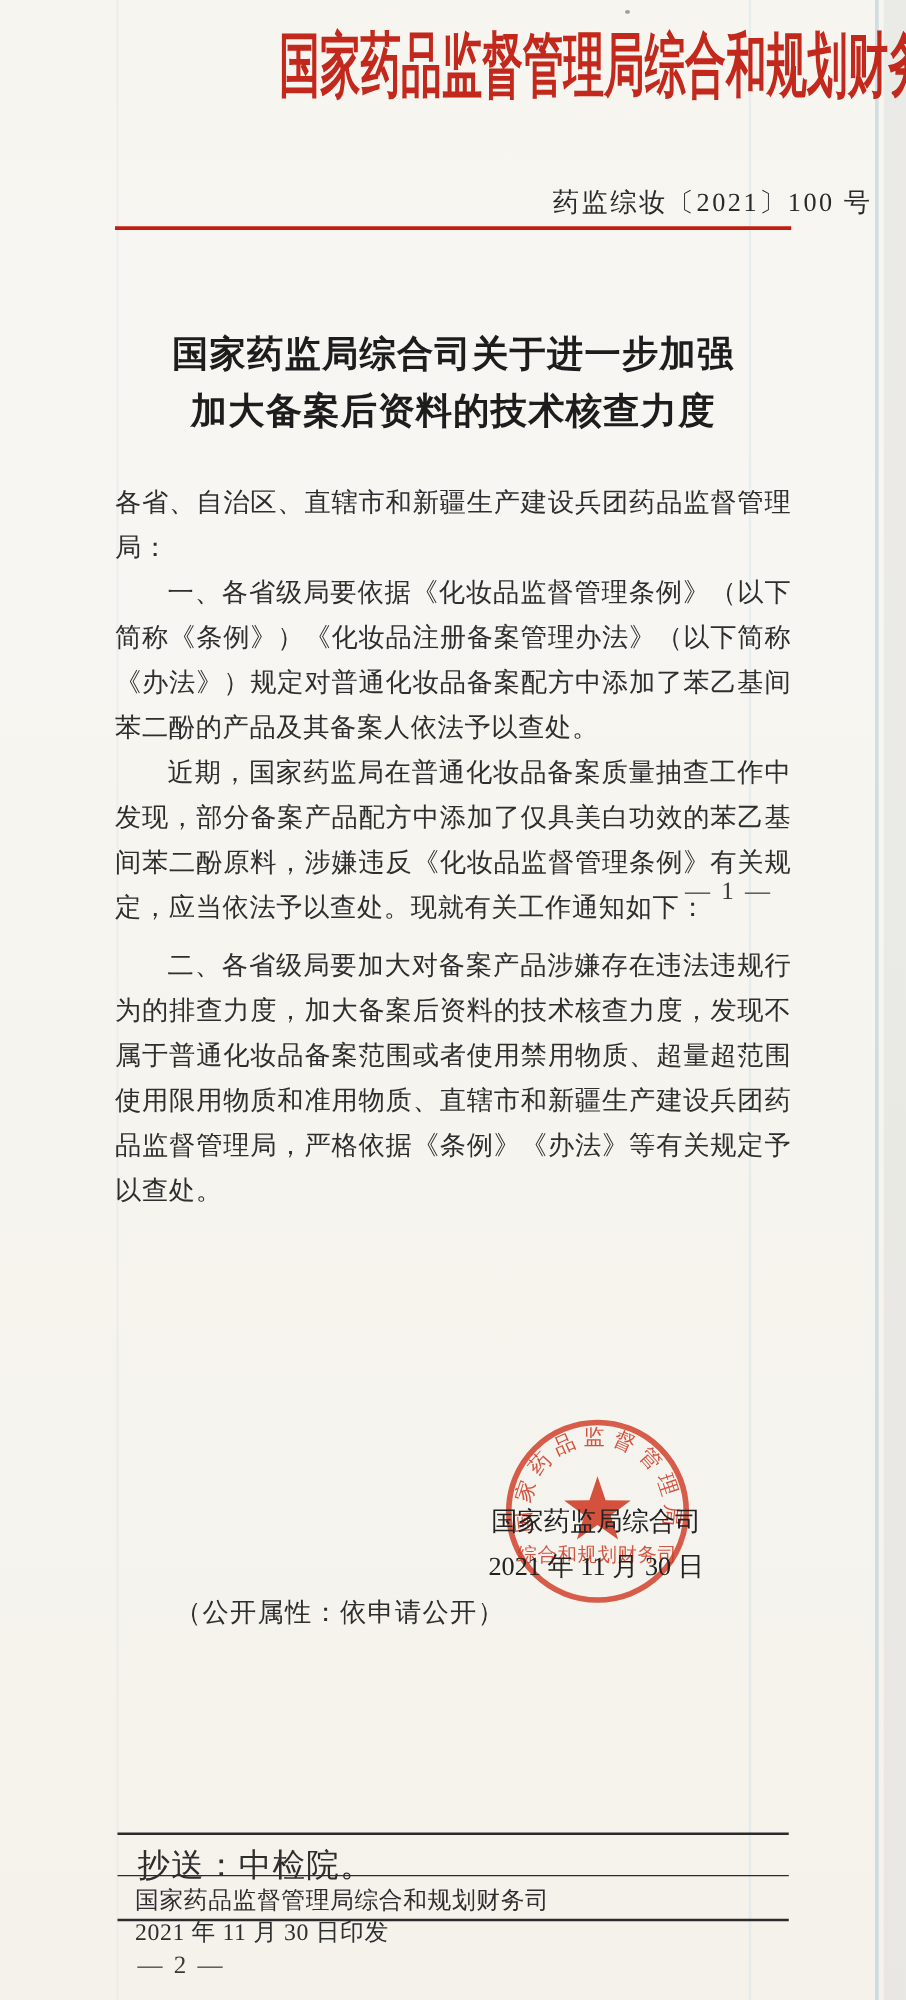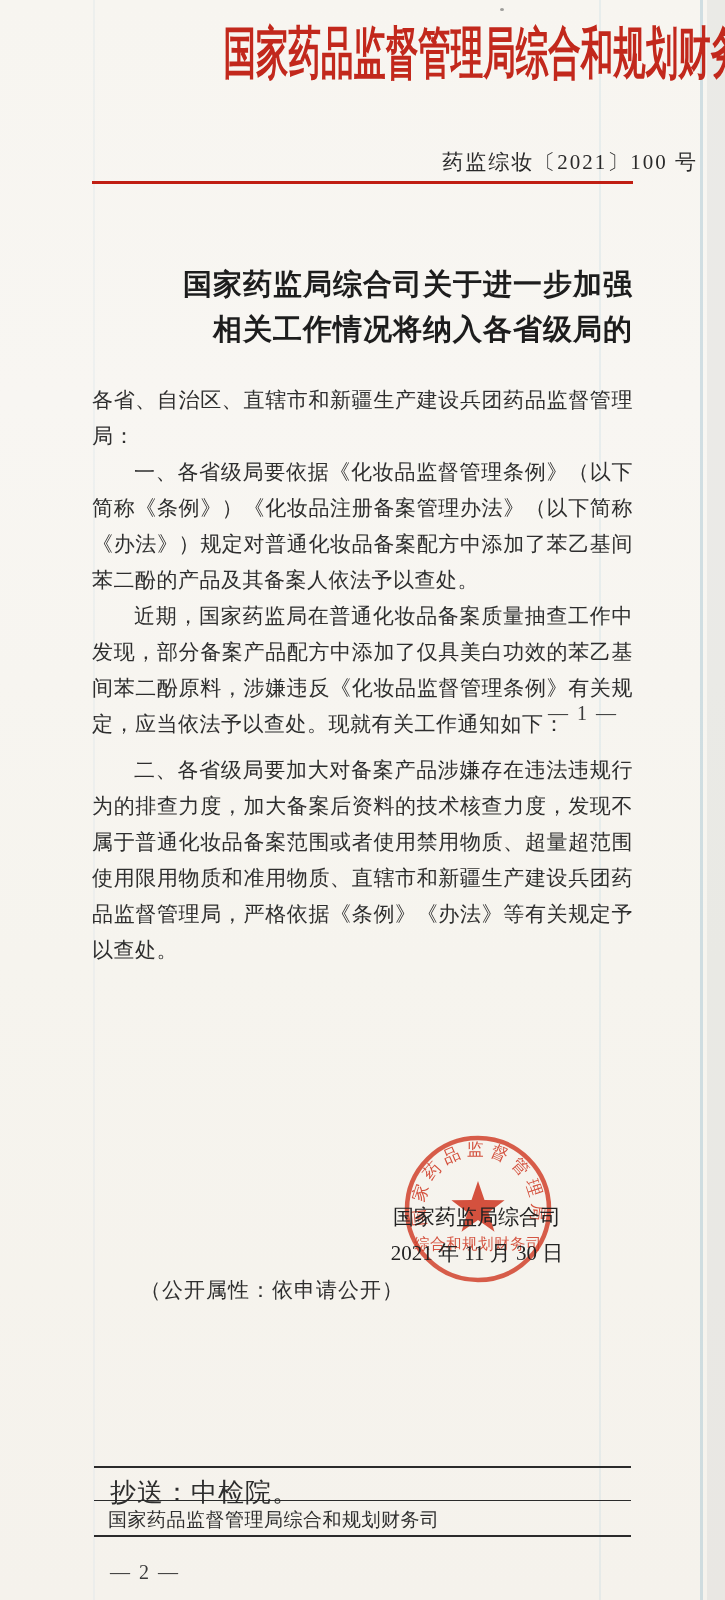--- a/index.html
+++ b/index.html
@@ -23,32 +23,32 @@
   }
   .header-org .condense { display:inline-block; transform:scaleX(0.58); transform-origin:50% 50%; }
 
   .doc-number {
     position:absolute; top:148px; left:0; width:662px; text-align:right;
     font-size:21px; letter-spacing:2px; color:#2a2a2a;margin-left:36px;
   }
   .red-rule { position:absolute; top:181px; left:92px; width:541px; height:3px; background:#c01e12; }
 
   .doc-title {
-    position:absolute; top:262px; left:92px; width:541px; text-align:right;
+    position:absolute; top:262px; left:92px; width:541px; text-align:center;
     font-size:29px; font-weight:bold; line-height:45px; letter-spacing:1px; color:#1d1d1d;
   }
 
   .body-block {
     position:absolute; left:92px; width:541px;
     font-size:21px; line-height:36px; letter-spacing:0.5px;
     text-align:justify; color:#2e2e2e;
   }
   #body-block-1 { top:384px; }
   #body-block-2 { top:754px; }
-  .body-block p { margin:0; text-indent:2em;font-family:Liberation Mono, monospace; }
+  .body-block p { margin:0; text-indent:2em; }
   .body-block p.no-indent { text-indent:0; }
 
   .page-marker { position:absolute; font-size:20px; letter-spacing:2px; color:#3a3a3a; white-space:nowrap; }
   #page-marker-1 { top:702px; left:548px; }
   #page-marker-2 { top:1561px; left:110px; }
 
   .seal { position:absolute; left:398px; top:1133px; width:160px; height:160px; }
 
   .sig-org  { position:absolute; top:1203px; left:377px; width:200px; text-align:center; font-size:21px; color:#222; }
   .sig-date { position:absolute; top:1239px; left:377px; width:200px; text-align:center; font-size:21px; color:#222; }
@@ -79,21 +79,21 @@
 
   <div class="header-org">
     <span class="condense">国家药品监督管理局综合和规划财务司文件</span>
   </div>
 
   <div class="doc-number">药监综妆〔2021〕100 号</div>
   <div class="red-rule"></div>
 
   <div class="doc-title">
     <div>国家药监局综合司关于进一步加强</div>
-    <div>相关工作情况将纳入各省级局的</div>
+    <div>加大备案后资料的技术核查力度</div>
   </div>
 
   <div class="body-block" id="body-block-1">
     <p class="no-indent">各省、自治区、直辖市和新疆生产建设兵团药品监督管理局：</p>
     <p>一、各省级局要依据《化妆品监督管理条例》（以下简称《条例》）《化妆品注册备案管理办法》（以下简称《办法》）规定对普通化妆品备案配方中添加了苯乙基间苯二酚的产品及其备案人依法予以查处。</p>
     <p>近期，国家药监局在普通化妆品备案质量抽查工作中发现，部分备案产品配方中添加了仅具美白功效的苯乙基间苯二酚原料，涉嫌违反《化妆品监督管理条例》有关规定，应当依法予以查处。现就有关工作通知如下：</p>
   </div>
 
   <div class="page-marker" id="page-marker-1">— 1 —</div>
 
@@ -114,18 +114,19 @@
   <div class="sig-org">国家药监局综合司</div>
   <div class="sig-date">2021 年 11 月 30 日</div>
 
   <div class="disclosure">（公开属性：依申请公开）</div>
 
   <div class="footer-rule" id="footer-rule-1"></div>
   <div class="footer-cc">抄送：中检院。</div>
   <div class="footer-rule" id="footer-rule-2"></div>
   <div class="footer-issue">
     <span>国家药品监督管理局综合和规划财务司</span>
+    <span>2021 年 11 月 30 日印发</span>
   </div>
   <div class="footer-rule" id="footer-rule-3"></div>
 
   <div class="page-marker" id="page-marker-2">— 2 —</div>
 
 </div>
 
 </body></html>

